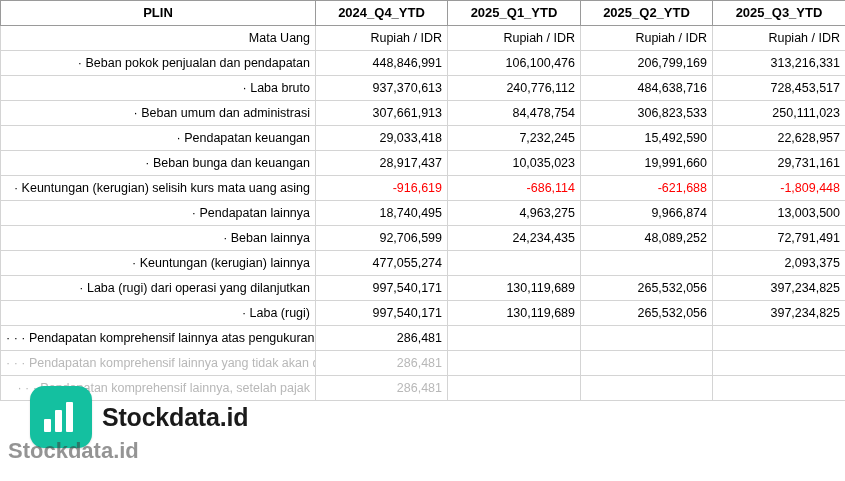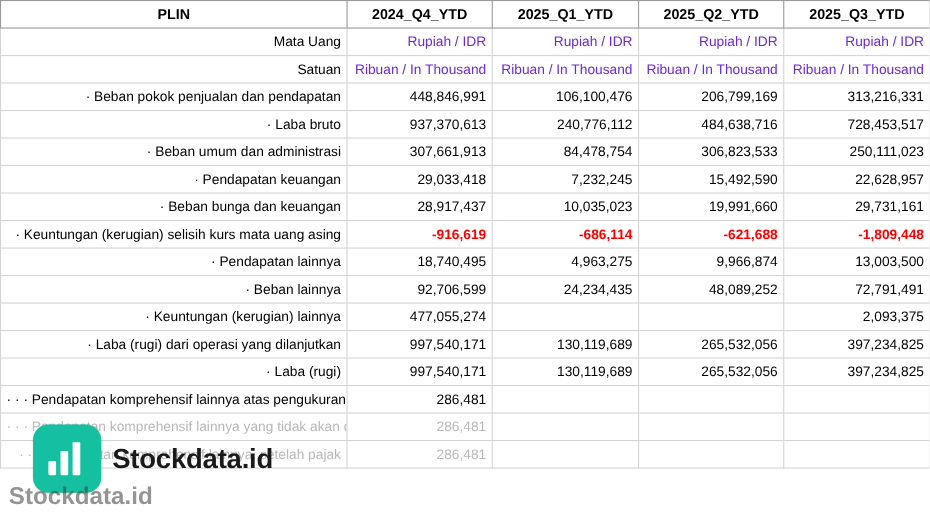--- a/index.html
+++ b/index.html
@@ -48,25 +48,24 @@
     margin-left: 36px;
   }
   td.label {
     text-align: right;
   }
   td.num {
     text-align: right;
   }
   td.unit {
     text-align: right;
-    color: #6d28d9;
+    color: #000000;
   }
   td.neg {
     color: #ff0000;
-    font-weight: bold;
   }
   tr.faded td {
     color: #b8b8b8;
   }
   tr.faded td.label {
     color: #b8b8b8;
   }
 
   
   .watermark {
@@ -141,27 +140,20 @@
   </thead>
   <tbody id="tbody">
       <tr>
         <td class="label">Mata Uang</td>
         <td class="unit">Rupiah / IDR</td>
         <td class="unit">Rupiah / IDR</td>
         <td class="unit">Rupiah / IDR</td>
         <td class="unit">Rupiah / IDR</td>
       </tr>
       <tr>
-        <td class="label">Satuan</td>
-        <td class="unit">Ribuan / In Thousand</td>
-        <td class="unit">Ribuan / In Thousand</td>
-        <td class="unit">Ribuan / In Thousand</td>
-        <td class="unit">Ribuan / In Thousand</td>
-      </tr>
-      <tr>
         <td class="label">· Beban pokok penjualan dan pendapatan</td>
         <td class="num">448,846,991</td>
         <td class="num">106,100,476</td>
         <td class="num">206,799,169</td>
         <td class="num">313,216,331</td>
       </tr>
       <tr>
         <td class="label">· Laba bruto</td>
         <td class="num">937,370,613</td>
         <td class="num">240,776,112</td>

